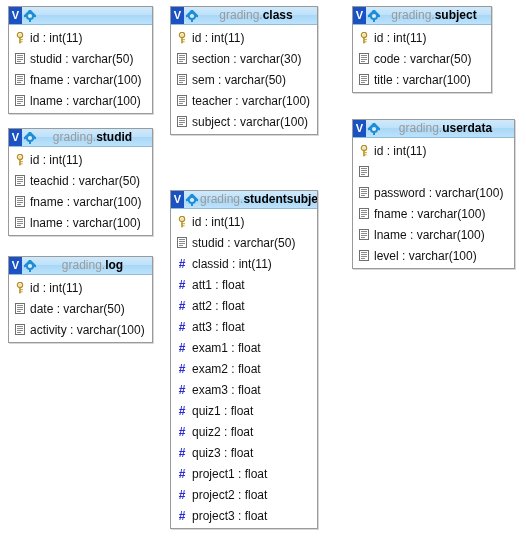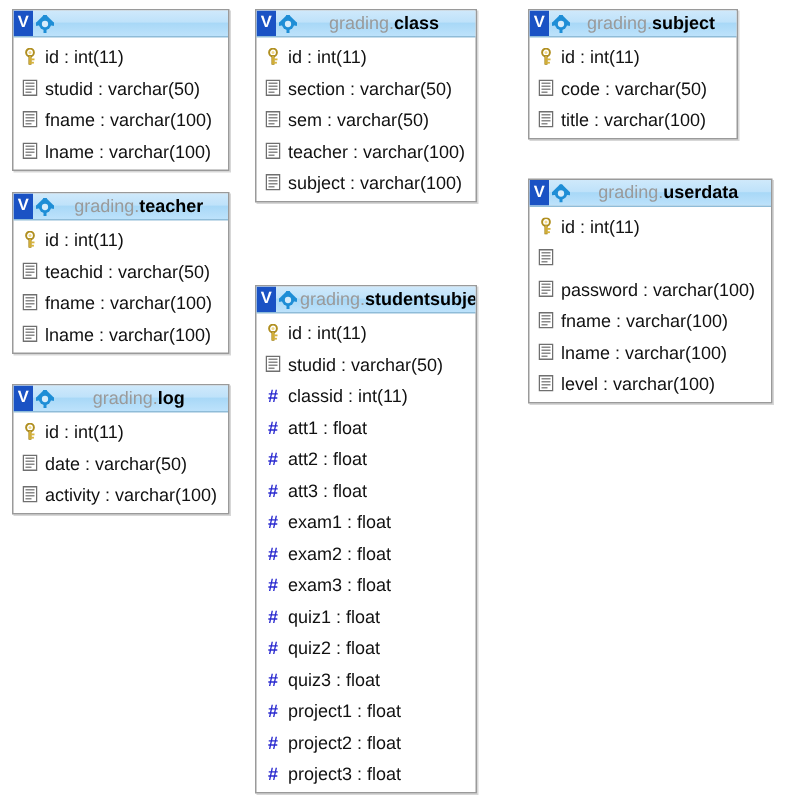--- a/index.html
+++ b/index.html
@@ -198,21 +198,21 @@
             <g fill="#1f8ed6">
               <rect x="5" y="0" width="2" height="12"></rect>
               <rect x="0" y="5" width="12" height="2"></rect>
               <rect x="1.2" y="1.2" width="2" height="9.6" transform="rotate(45 6 6)"></rect>
               <rect x="1.2" y="1.2" width="9.6" height="2" transform="rotate(45 6 6)"></rect>
             </g>
             <circle cx="6" cy="6" r="4.1" fill="#1f8ed6"></circle>
             <circle cx="6" cy="6" r="2.1" fill="#d7ecfb"></circle>
           </svg>
         </span>
-        <div class="tbl-title"><span class="schema">grading.</span><span class="tname">teacher</span></div>
+        <div class="tbl-title"><span class="schema">grading.</span><span class="tname">studid</span></div>
       </div>
       <div class="rows">
         <div class="col-row">
           <span class="col-icon">
             <svg width="11" height="12" viewBox="0 0 11 12" xmlns="http://www.w3.org/2000/svg">
               <circle cx="5" cy="3" r="2.6" fill="none" stroke="#b08f20" stroke-width="1.3"></circle>
               <circle cx="5" cy="3" r="1" fill="#f0d98a"></circle>
               <rect x="4.2" y="5" width="1.6" height="6" fill="#d8b33a" stroke="#9c7d1c" stroke-width="0.4"></rect>
               <rect x="5.8" y="7" width="2.2" height="1.2" fill="#d8b33a"></rect>
               <rect x="5.8" y="9.2" width="1.8" height="1.2" fill="#d8b33a"></rect>
@@ -347,21 +347,21 @@
         <div class="col-row">
           <span class="col-icon">
             <svg width="10" height="11" viewBox="0 0 10 11" xmlns="http://www.w3.org/2000/svg">
               <rect x="0.5" y="0.5" width="9" height="10" fill="#ffffff" stroke="#6f6f6f" stroke-width="1"></rect>
               <rect x="2" y="2" width="6" height="1" fill="#8a8a8a"></rect>
               <rect x="2" y="4" width="6" height="1" fill="#8a8a8a"></rect>
               <rect x="2" y="6" width="6" height="1" fill="#8a8a8a"></rect>
               <rect x="2" y="8" width="4" height="1" fill="#8a8a8a"></rect>
             </svg>
           </span>
-          <span class="col-text">section : varchar(50)</span>
+          <span class="col-text">section : varchar(30)</span>
         </div>
         <div class="col-row">
           <span class="col-icon">
             <svg width="10" height="11" viewBox="0 0 10 11" xmlns="http://www.w3.org/2000/svg">
               <rect x="0.5" y="0.5" width="9" height="10" fill="#ffffff" stroke="#6f6f6f" stroke-width="1"></rect>
               <rect x="2" y="2" width="6" height="1" fill="#8a8a8a"></rect>
               <rect x="2" y="4" width="6" height="1" fill="#8a8a8a"></rect>
               <rect x="2" y="6" width="6" height="1" fill="#8a8a8a"></rect>
               <rect x="2" y="8" width="4" height="1" fill="#8a8a8a"></rect>
             </svg>

